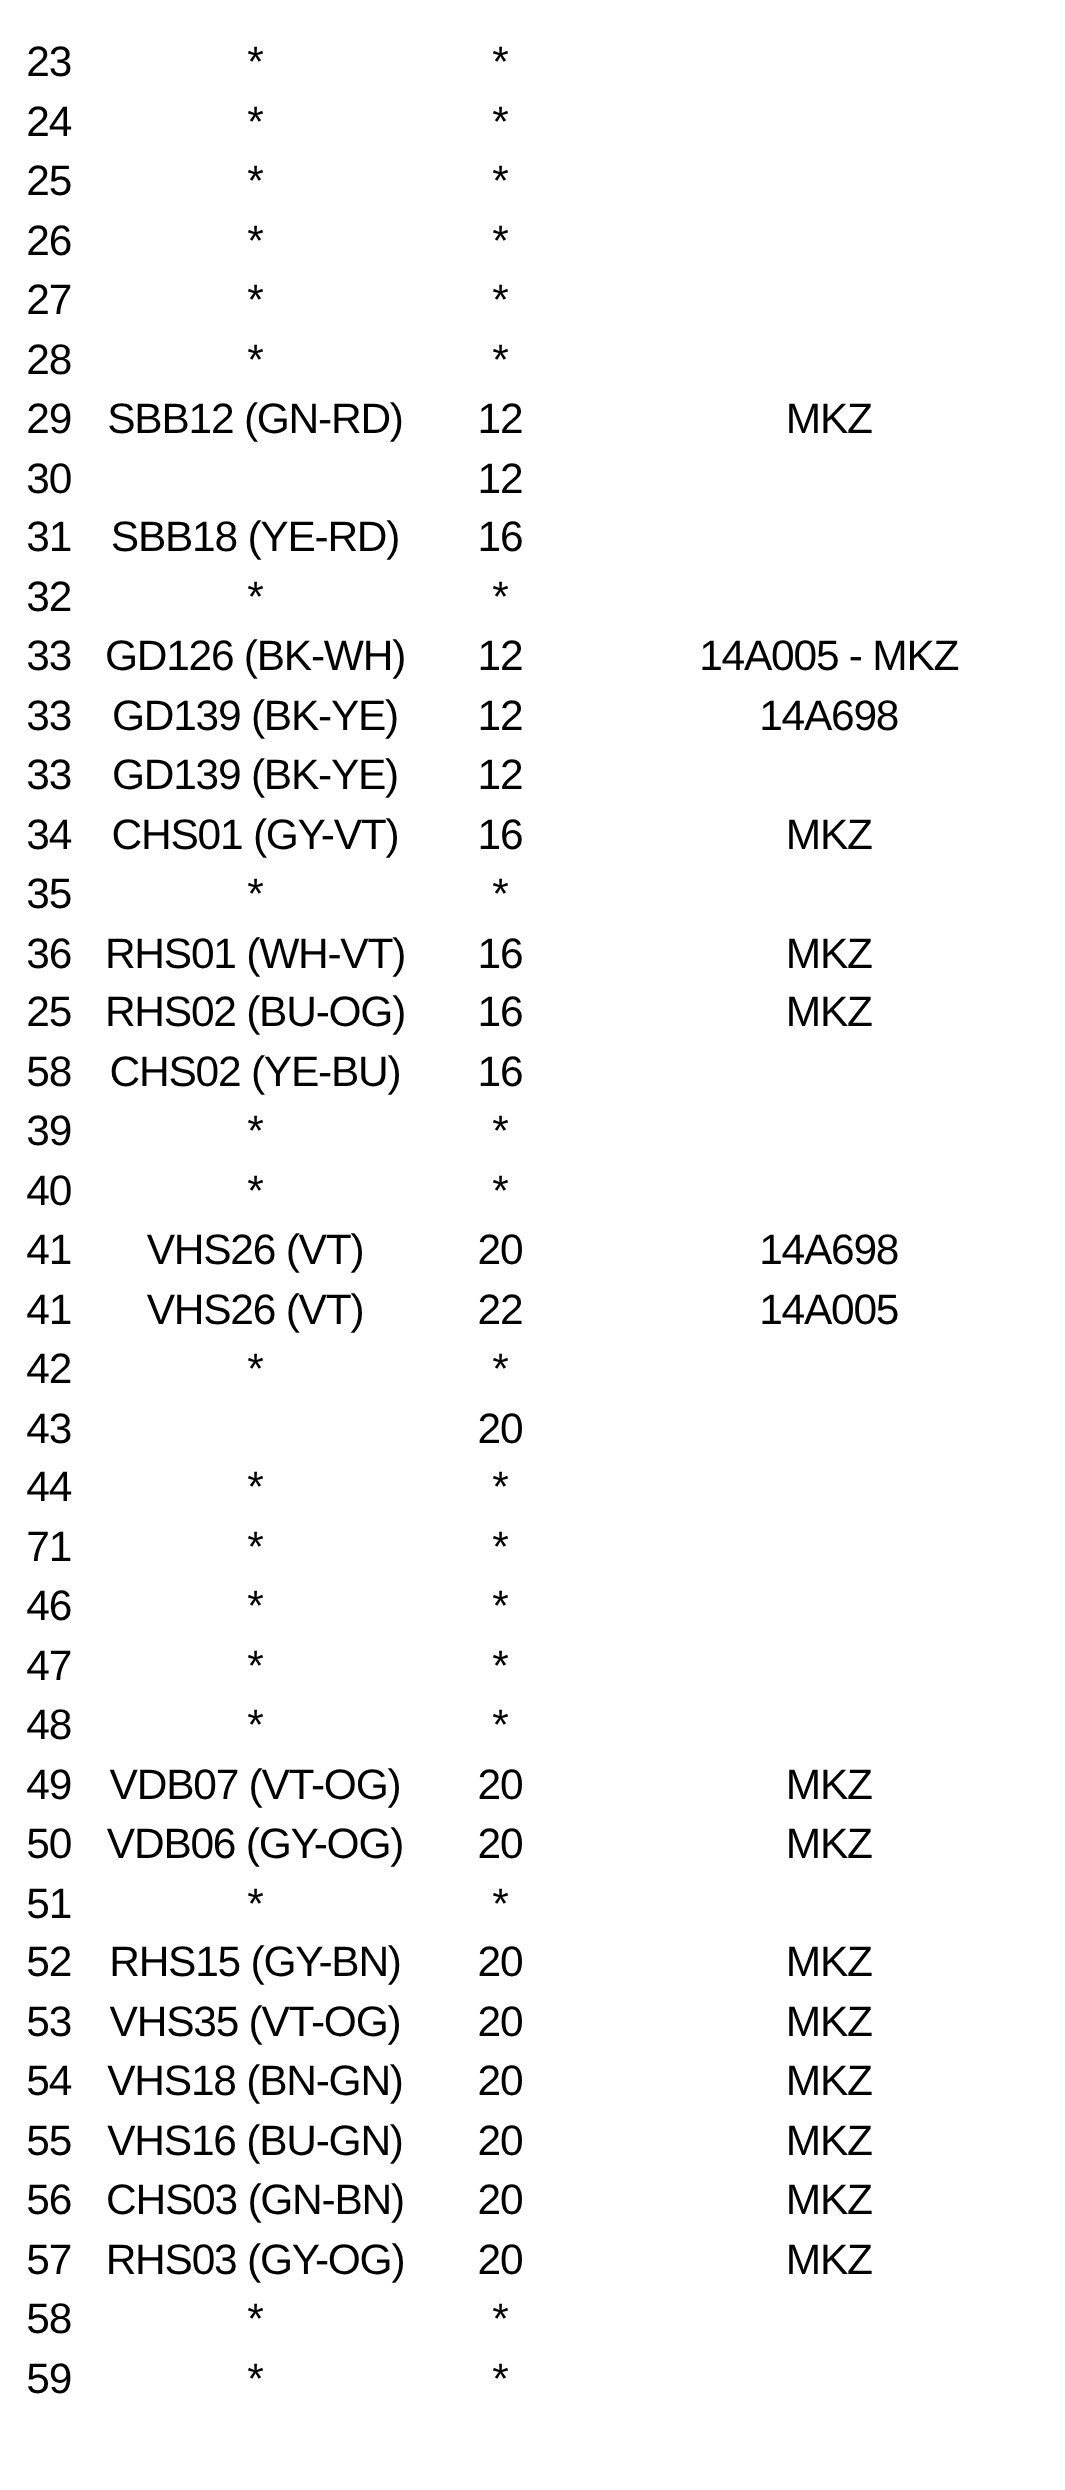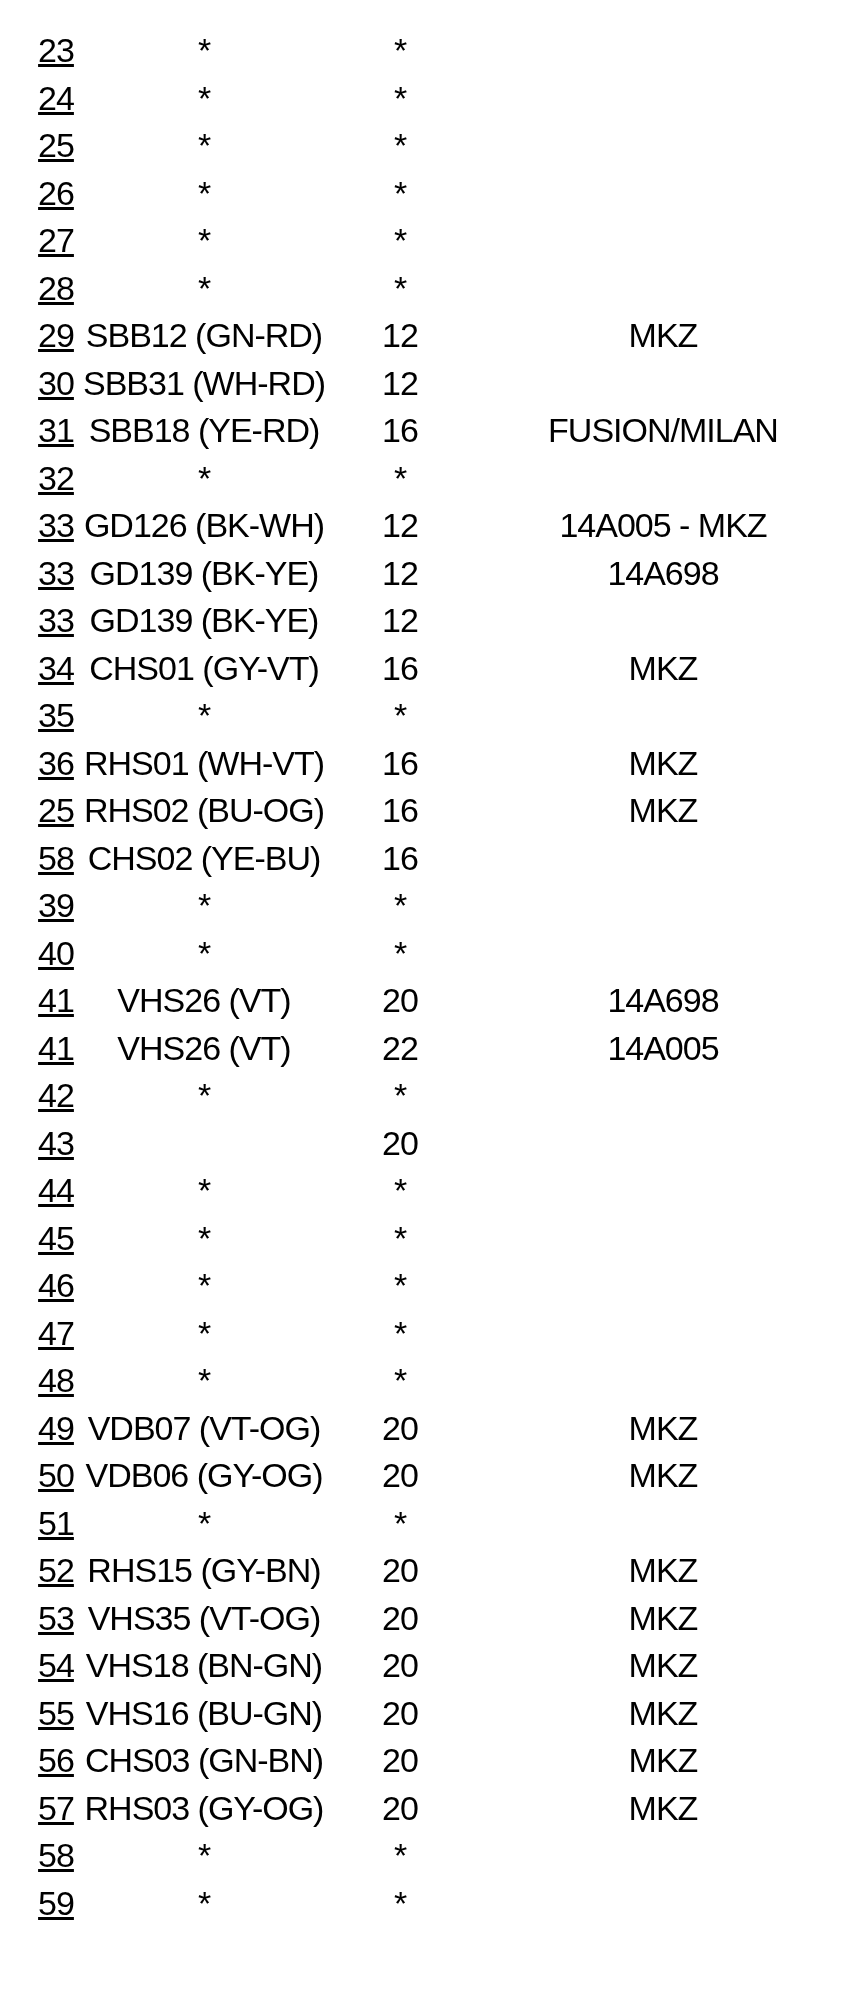--- a/index.html
+++ b/index.html
@@ -33,21 +33,21 @@
     height: 47.5px;
   }
   .cell {
     position: absolute;
     top: 0;
     height: 47.5px;
     line-height: 47.5px;
     white-space: nowrap;
     overflow: visible;
   }
-  .c1 { left: 21px;  width: 70px;  text-align: center; text-decoration: underline;   }
+  .c1 { left: 21px;  width: 70px;  text-align: left;   }
   .c2 { left: 54px;  width: 300px; text-align: center; }
   .c3 { left: 340px; width: 120px; text-align: center; }
   .c4 { left: 478px; width: 370px; text-align: center;   }
 </style>
 </head>
 <body>
 
 <div class="page">
   <div class="table" id="wire-table">
       <div class="row">
@@ -87,29 +87,27 @@
         <span class="cell c4"></span>
       </div>
       <div class="row">
         <span class="cell c1">29</span>
         <span class="cell c2">SBB12 (GN-RD)</span>
         <span class="cell c3">12</span>
         <span class="cell c4">MKZ</span>
       </div>
       <div class="row">
         <span class="cell c1">30</span>
-        <span class="cell c2">SBB31 (WH-RD)</span>
         <span class="cell c3">12</span>
         <span class="cell c4"></span>
       </div>
       <div class="row">
         <span class="cell c1">31</span>
         <span class="cell c2">SBB18 (YE-RD)</span>
         <span class="cell c3">16</span>
-        <span class="cell c4">FUSION/MILAN</span>
       </div>
       <div class="row">
         <span class="cell c1">32</span>
         <span class="cell c2">*</span>
         <span class="cell c3">*</span>
         <span class="cell c4"></span>
       </div>
       <div class="row">
         <span class="cell c1">33</span>
         <span class="cell c2">GD126 (BK-WH)</span>
@@ -192,21 +190,21 @@
         <span class="cell c3">20</span>
         <span class="cell c4"></span>
       </div>
       <div class="row">
         <span class="cell c1">44</span>
         <span class="cell c2">*</span>
         <span class="cell c3">*</span>
         <span class="cell c4"></span>
       </div>
       <div class="row">
-        <span class="cell c1">45</span>
+        <span class="cell c1">71</span>
         <span class="cell c2">*</span>
         <span class="cell c3">*</span>
         <span class="cell c4"></span>
       </div>
       <div class="row">
         <span class="cell c1">46</span>
         <span class="cell c2">*</span>
         <span class="cell c3">*</span>
         <span class="cell c4"></span>
       </div>

